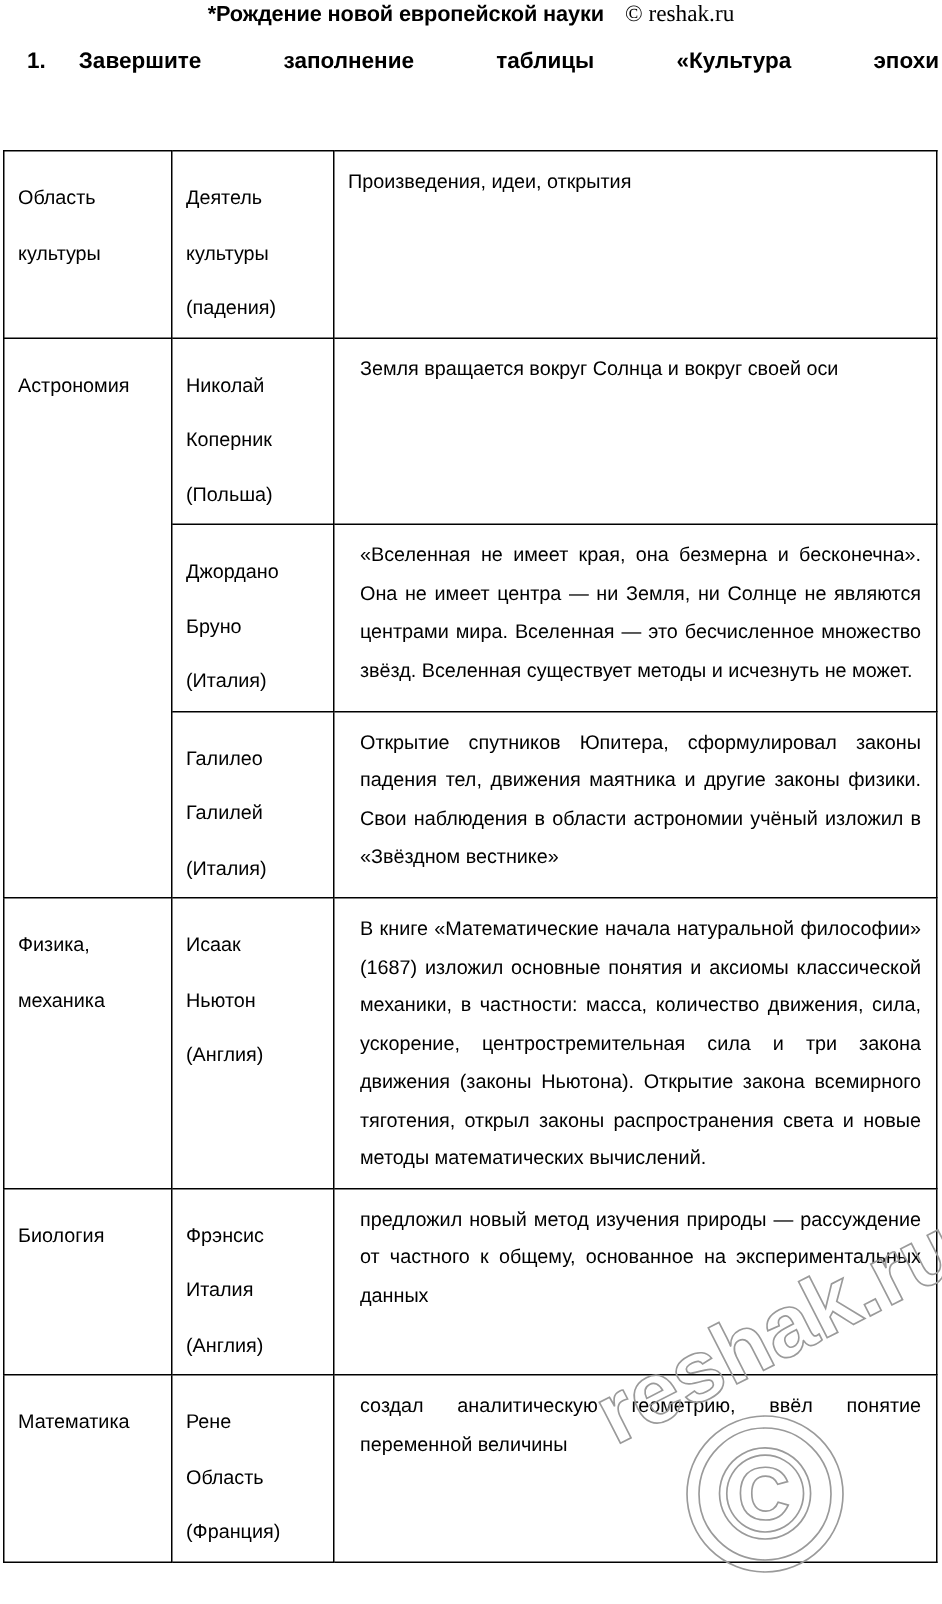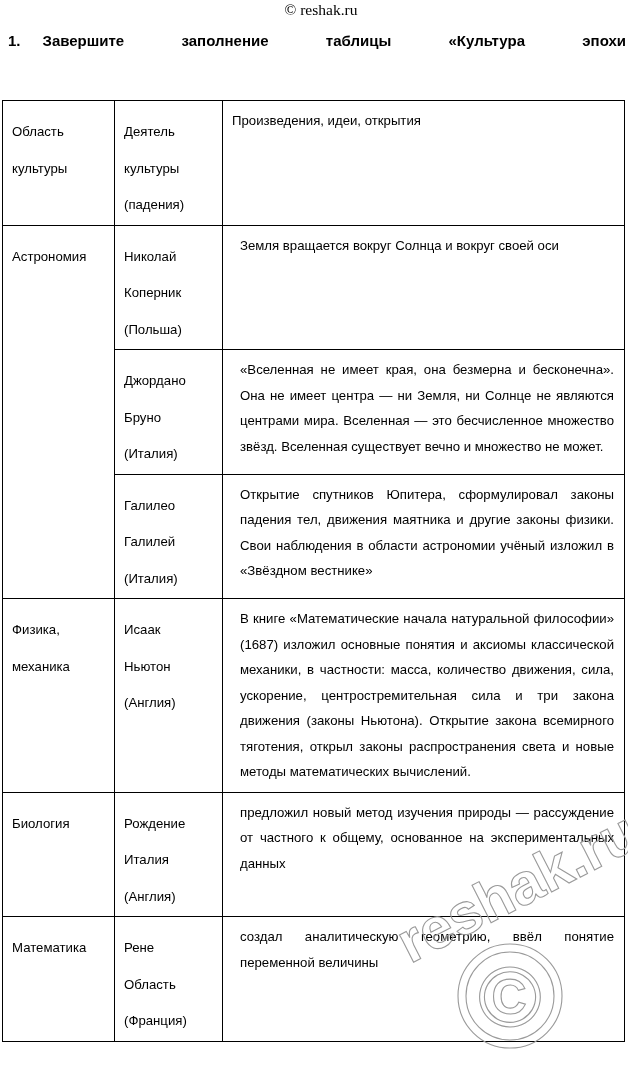--- a/index.html
+++ b/index.html
@@ -35,21 +35,21 @@
   .page-header .site-credit {
     font-family: "Liberation Serif", serif;
     font-size: 15.5px;
     font-weight: normal;
     margin-left: 14px;
     white-space: nowrap;
   }
 
   
   .task {
-    margin: 5px 2px 0 8px;
+    margin: 5px 2px 0 18px;
     font-weight: bold;
     font-size: 15px;
     line-height: 27px;
     text-align: justify;
     text-justify: inter-word;
   }
   .task .task-num {
     margin-right: 22px;
   }
   .task-line1 {
@@ -123,20 +123,21 @@
   .wm-c-outer, .wm-c-inner {
     fill: none;
     stroke: #9a9a9a;
     stroke-width: 1.1px;
   }
 </style>
 </head>
 <body>
 
 <div class="page-header">
+  <span class="doc-title">*Рождение новой европейской науки</span>
   <span class="site-credit">© reshak.ru</span>
 </div>
 
 <div class="task">
   <div class="task-line1"><span class="task-num">1.</span><span>Завершите заполнение таблицы «Культура эпохи</span></div>
 </div>
 
 <table class="culture-table">
   <colgroup>
     <col class="c1">
@@ -169,21 +170,21 @@
       </td>
       <td class="desc">Земля вращается вокруг Солнца и вокруг своей оси</td>
     </tr>
 
     <tr class="sub">
       <td class="stack">
         <span>Джордано</span>
         <span>Бруно</span>
         <span>(Италия)</span>
       </td>
-      <td class="desc">«Вселенная не имеет края, она безмерна и бесконечна». Она не имеет центра — ни Земля, ни Солнце не являются центрами мира. Вселенная — это бесчисленное множество звёзд. Вселенная существует вечно и множество не может.</td>
+      <td class="desc">«Вселенная не имеет края, она безмерна и бесконечна». Она не имеет центра — ни Земля, ни Солнце не являются центрами мира. Вселенная — это бесчисленное множество звёзд. Вселенная существует методы и исчезнуть не может.</td>
     </tr>
 
     <tr class="sub">
       <td class="stack">
         <span>Галилео</span>
         <span>Галилей</span>
         <span>(Италия)</span>
       </td>
       <td class="desc">Открытие спутников Юпитера, сформулировал законы падения тел, движения маятника и другие законы физики. Свои наблюдения в области астрономии учёный изложил в «Звёздном вестнике»</td>
     </tr>
@@ -199,21 +200,21 @@
         <span>(Англия)</span>
       </td>
       <td class="desc">В книге «Математические начала натуральной философии» (1687) изложил основные понятия и аксиомы классической механики, в частности: масса, количество движения, сила, ускорение, центростремительная сила и три закона движения (законы Ньютона). Открытие закона всемирного тяготения, открыл законы распространения света и новые методы математических вычислений.</td>
     </tr>
 
     <tr>
       <td class="stack">
         <span>Биология</span>
       </td>
       <td class="stack">
-        <span>Рождение</span>
+        <span>Фрэнсис</span>
         <span>Италия</span>
         <span>(Англия)</span>
       </td>
       <td class="desc">предложил новый метод изучения природы — рассуждение от частного к общему, основанное на экспериментальных данных</td>
     </tr>
 
     <tr>
       <td class="stack">
         <span>Математика</span>
       </td>

